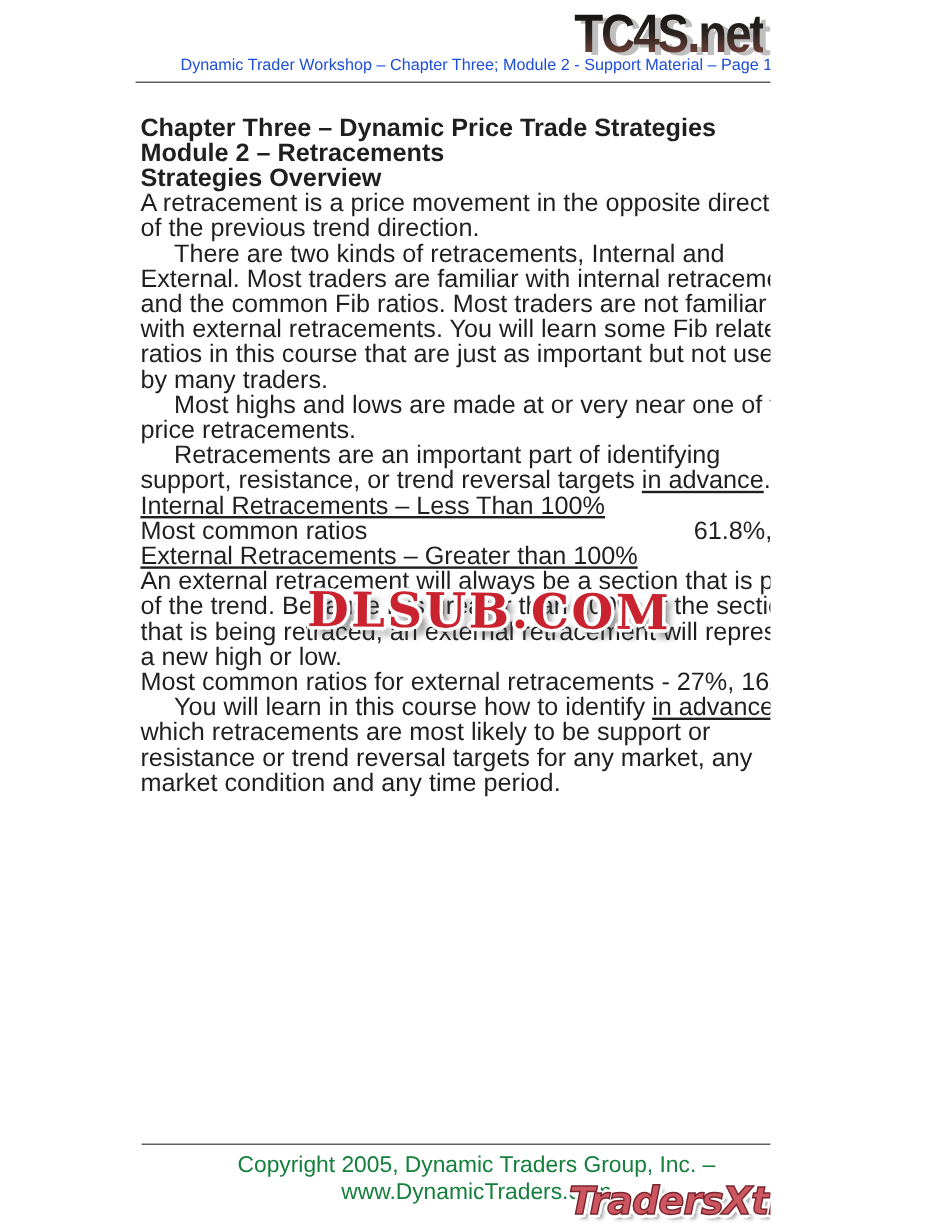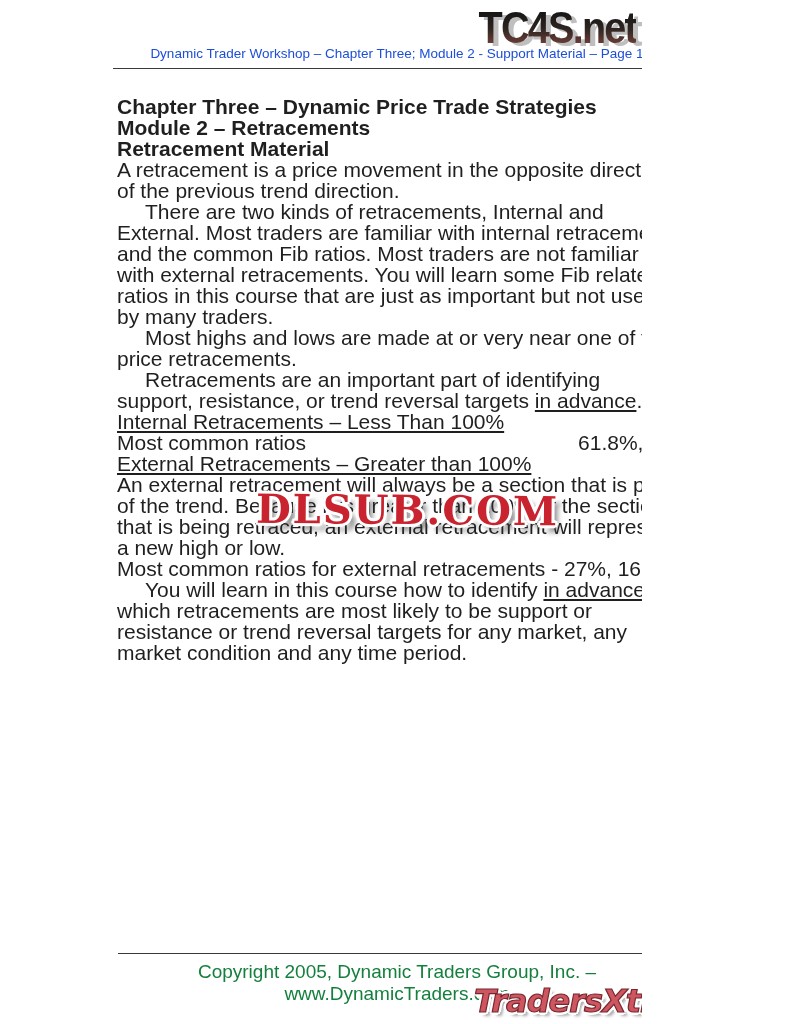--- a/index.html
+++ b/index.html
@@ -98,21 +98,21 @@
     <span class="tc4s-main">TC4S.net</span>
   </div>
 
   <div class="header-title">Dynamic Trader Workshop – Chapter Three; Module 2 - Support Material – Page 1</div>
   <div class="header-rule"></div>
 
   <div class="content">
     <h2 class="b">Chapter Three – Dynamic Price Trade Strategies</h2>
     <h2 class="b h-module">Module 2 – Retracements</h2>
 
-    <h3 class="b h-overview">Retracement Material</h3>
+    <h3 class="b h-overview">Strategies Overview</h3>
     <p class="p1">A retracement is a price movement in the opposite direction of the previous trend direction.</p>
     <p class="p2 indent">There are two kinds of retracements, Internal and External. Most traders are familiar with internal retracements and the common Fib ratios. Most traders are not familiar with external retracements. You will learn some Fib related ratios in this course that are just as important but not used by many traders.</p>
     <p class="p3 indent">Most highs and lows are made at or very near one of the price retracements.</p>
     <p class="p4 indent"><span>Retracements are an important part of identifying support, resistance, or trend reversal targets </span><span class="u">in advance</span><span>.</span></p>
 
     <h3 class="h-internal"><span class="u">Internal Retracements – Less Than 100%</span></h3>
     <p class="p6"><span>Most common ratios</span><span class="gap"></span><span>61.8%, 78.6%</span></p>
 
     <h3 class="h-external"><span class="u">External Retracements – Greater than 100%</span></h3>
     <p class="p7">An external retracement will always be a section that is part of the trend. Because it is greater than 100% of the section that is being retraced, an external retracement will represent a new high or low.</p>

